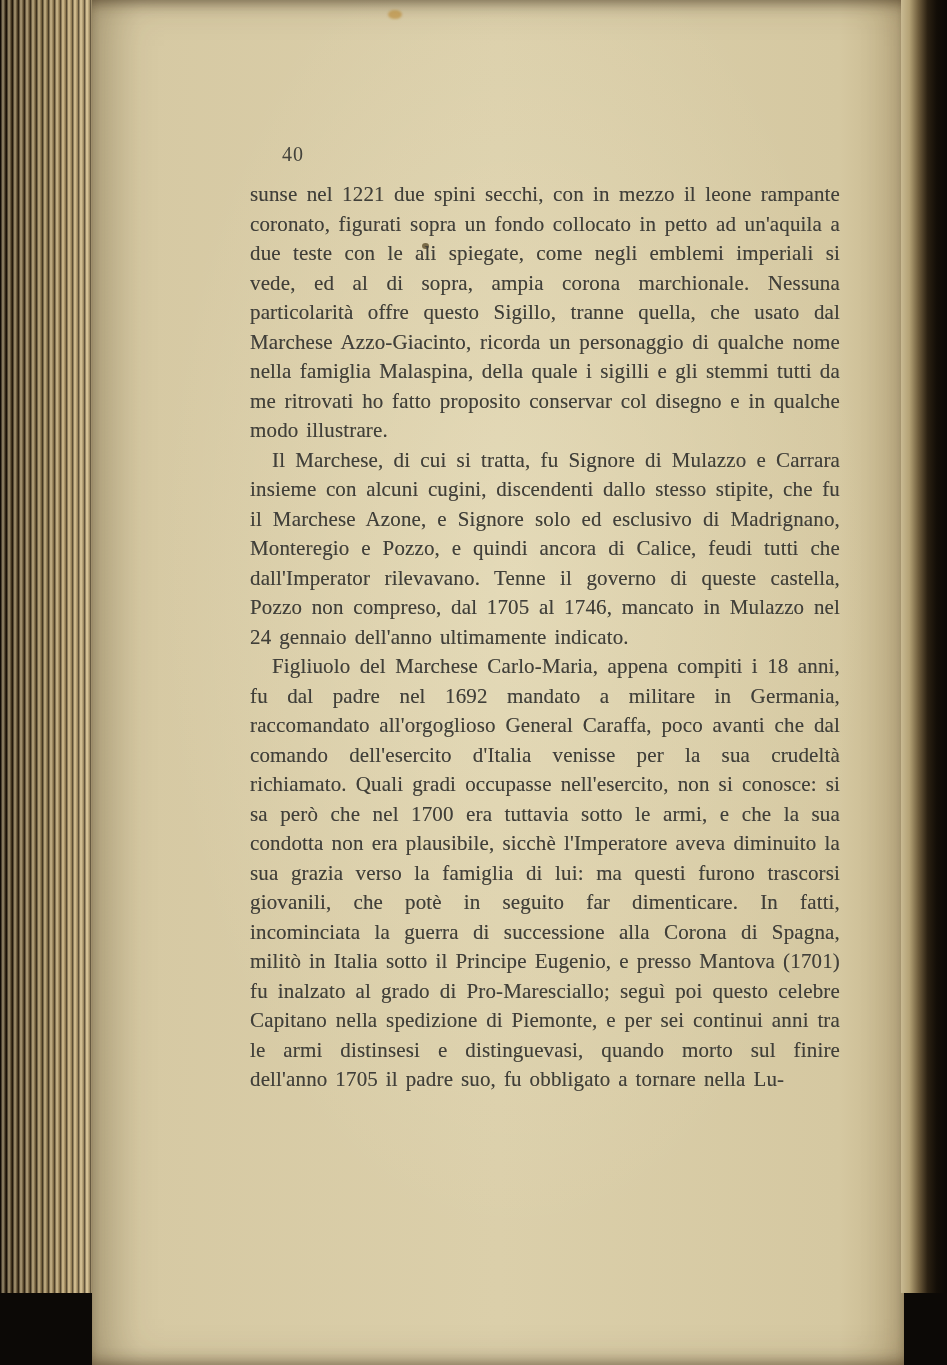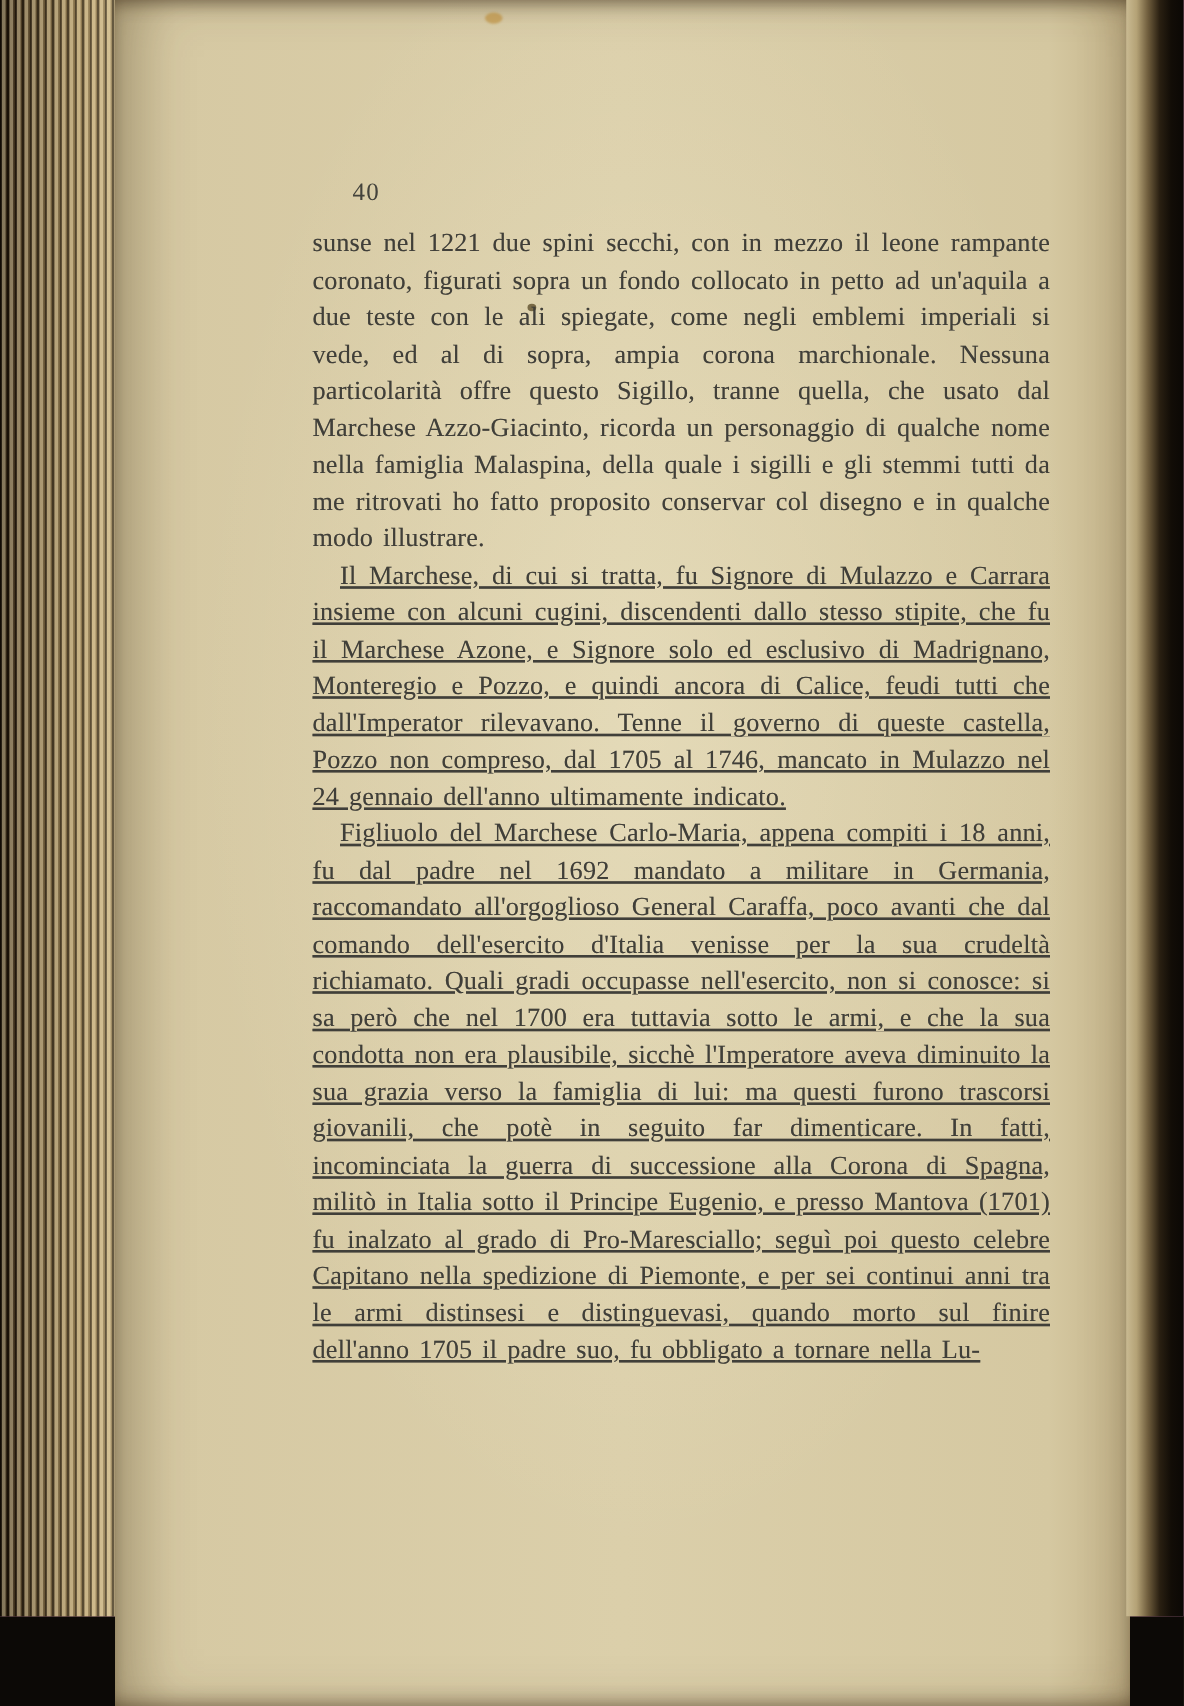--- a/index.html
+++ b/index.html
@@ -110,21 +110,20 @@
     font-size: 21px;
     line-height: 29.5px;
     text-align: justify;
     word-spacing: 2.5px;
     letter-spacing: 0.15px;
     color: #403f39;
     text-shadow: 0 0 0.5px rgba(64,63,57,0.45);
   }
   .para.indent {
     text-indent: 22px;
-    text-decoration: underline;
   }
 </style>
 </head>
 <body>
 
 <div class="scan">
 
   <div class="edge-left"></div>
 
   <div class="page">

